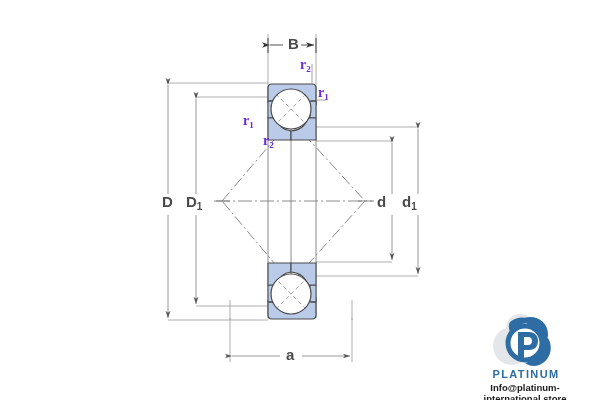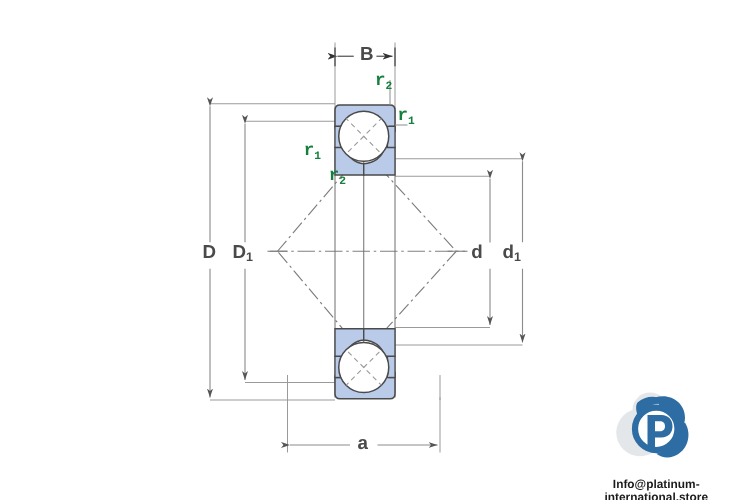--- a/index.html
+++ b/index.html
@@ -36,24 +36,24 @@
   }
   .dim-label sub {
     font-size: 10px;
     font-weight: 600;
     vertical-align: baseline;
     position: relative;
     top: 3px;
   }
   .r-label {
     position: absolute;
-    font-family: Liberation Mono, monospace;
+    font-family: Liberation Serif, serif;
     font-size: 14px;
     font-weight: 600;
-    color: #15803d;
+    color: #6d28d9;
     line-height: 1;
     white-space: nowrap;
     user-select: none;
   }
   .r-label sub {
     font-size: 9px;
     font-weight: 600;
     vertical-align: baseline;
     position: relative;
     top: 3px;
@@ -272,15 +272,16 @@
         <path d="M58,26 C64,36 60,49 49,53 C44,55 39,54 35,51 C44,49 50,41 49,31 Z"></path>
         <path d="M20,10 C28,3 41,4 47,14 C43,11 37,10 32,12 C27,14 23,18 21,23 C19,18 18,13 20,10 Z"></path>
       </g>
 
       <circle cx="35" cy="31" r="17" fill="#ffffff"></circle>
       <circle cx="35" cy="31" r="17" fill="none" stroke="#2e6da4" stroke-width="5"></circle>
       <path d="M28,20 L28,46 L34,46 L34,38 L39,38 C45,38 48,34 48,29 C48,24 45,20 39,20 Z M34,25 L38,25 C41,25 42,27 42,29 C42,31 41,33 38,33 L34,33 Z" fill="#2e6da4"></path>
     </g>
   </svg>
 
+  <div id="wm-brand">PLATINUM</div>
   <div id="wm-email">Info@platinum-international.store</div>
 
 </div>
 
 </body></html>

